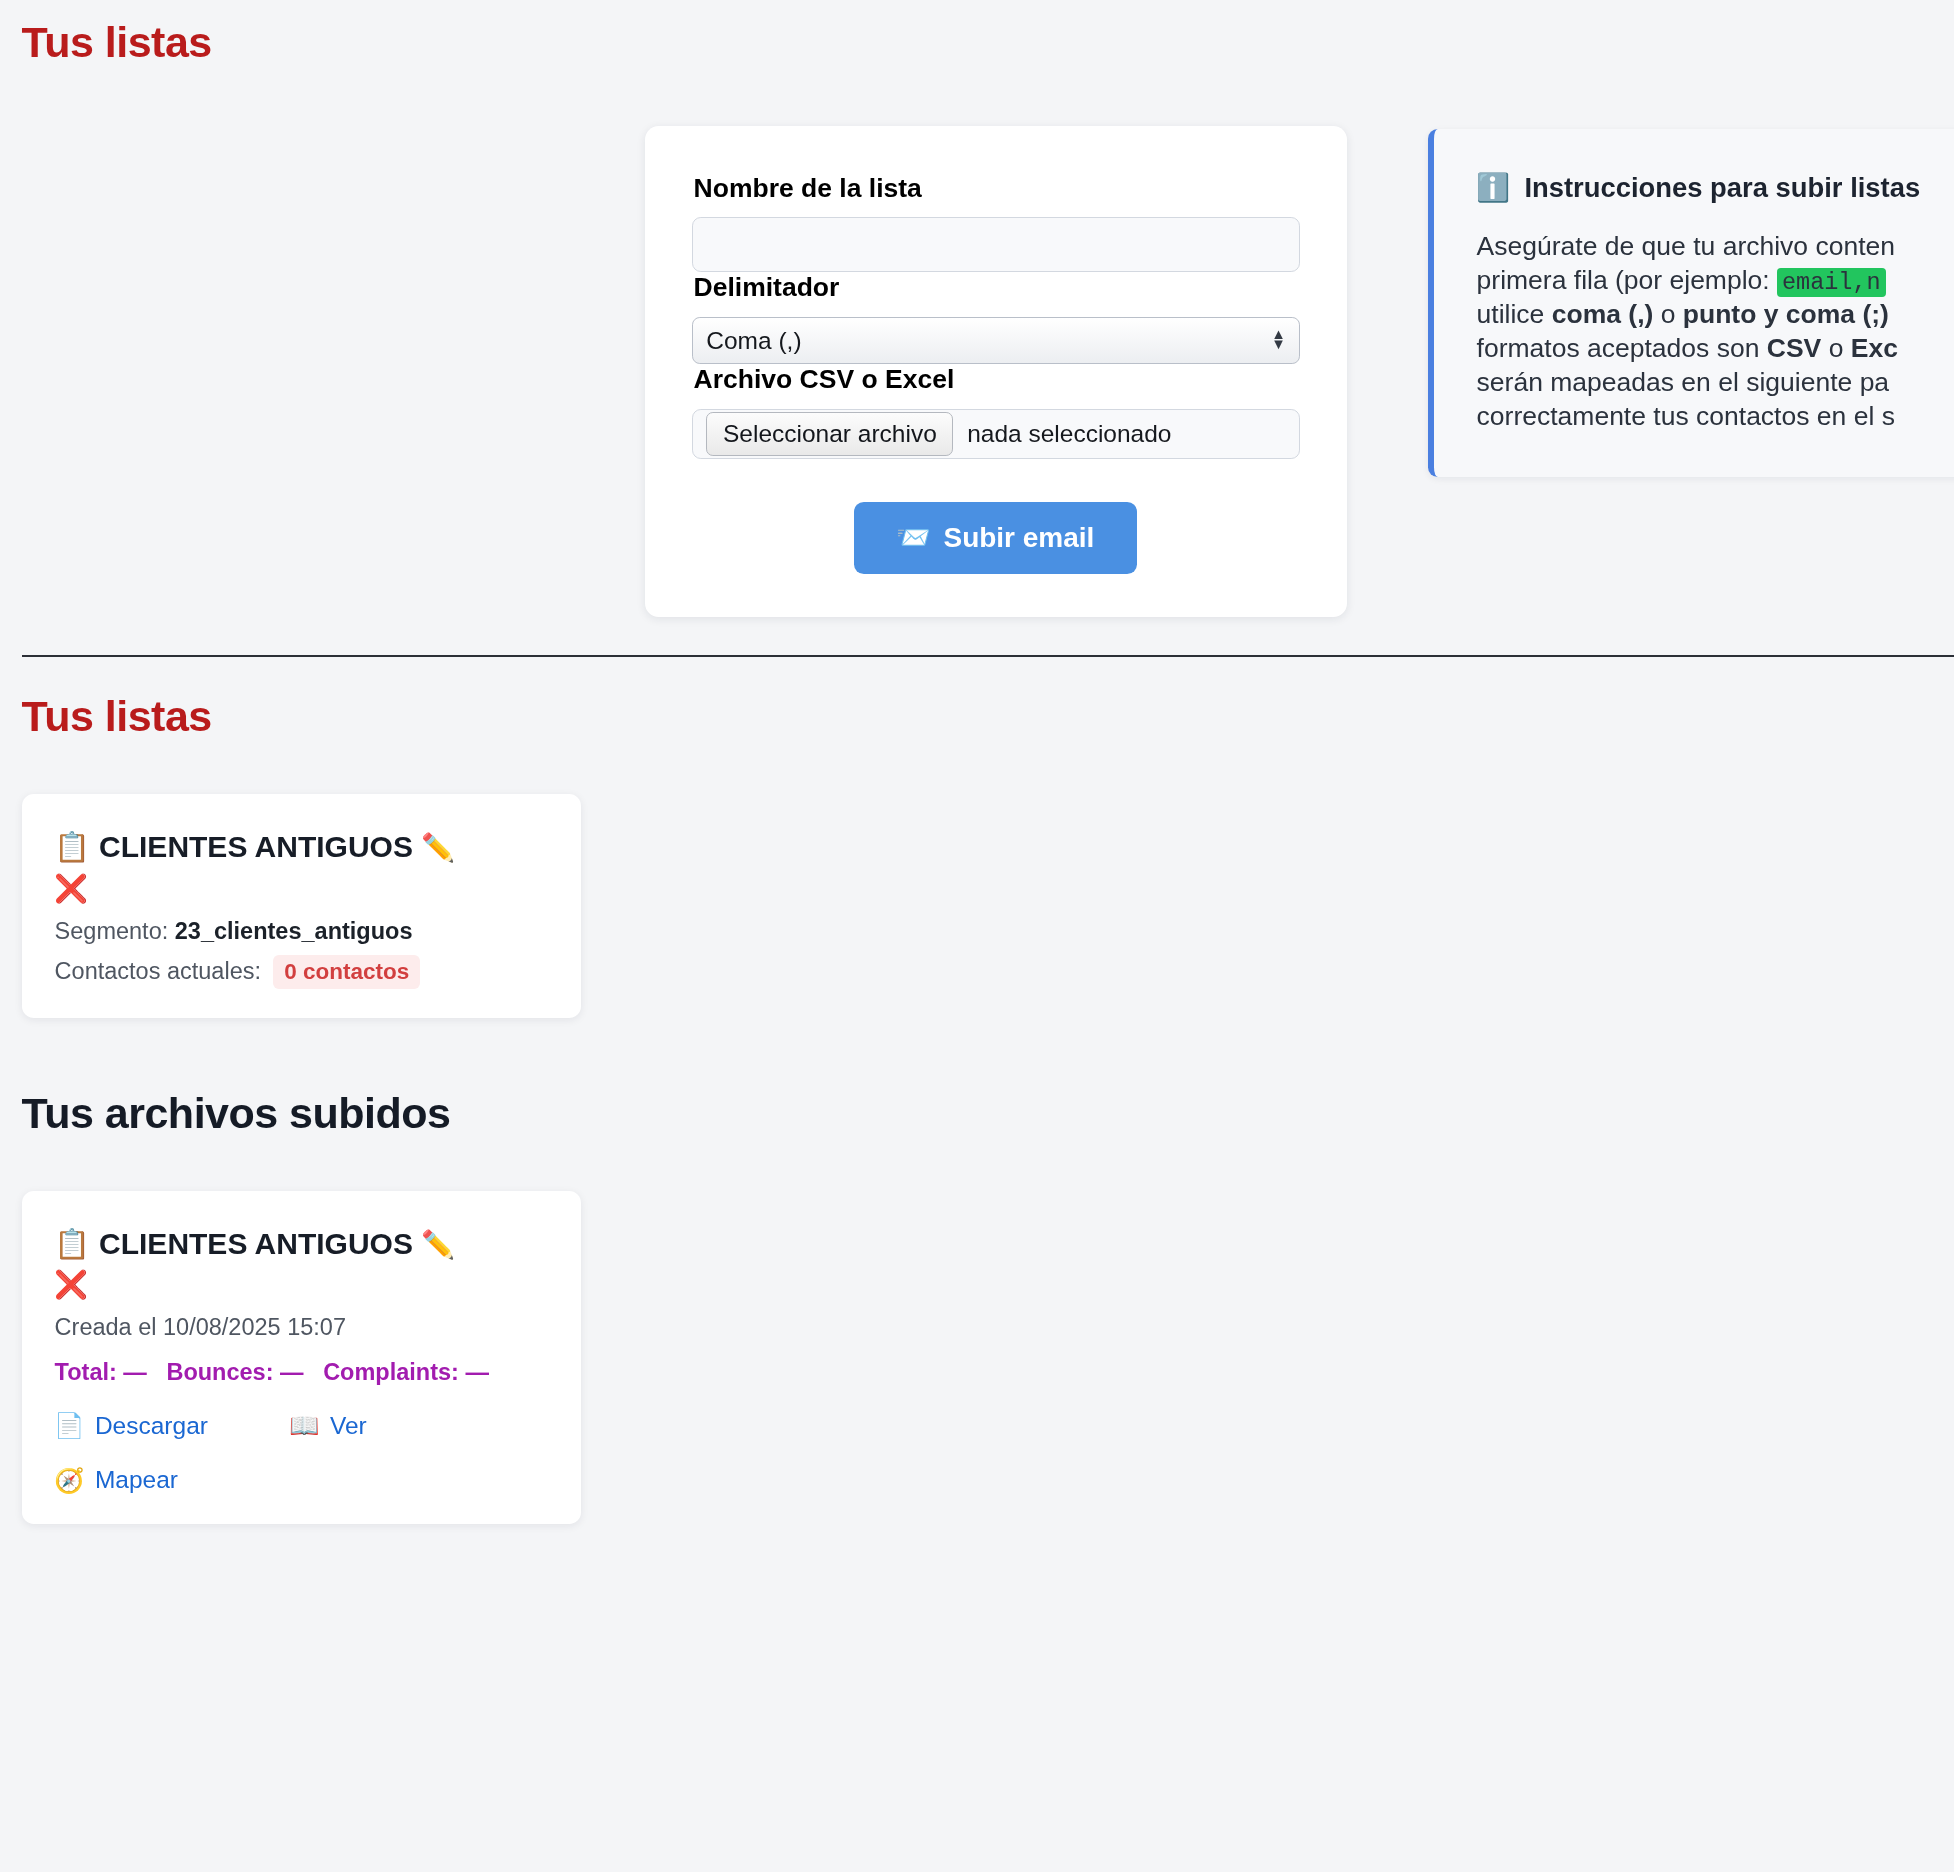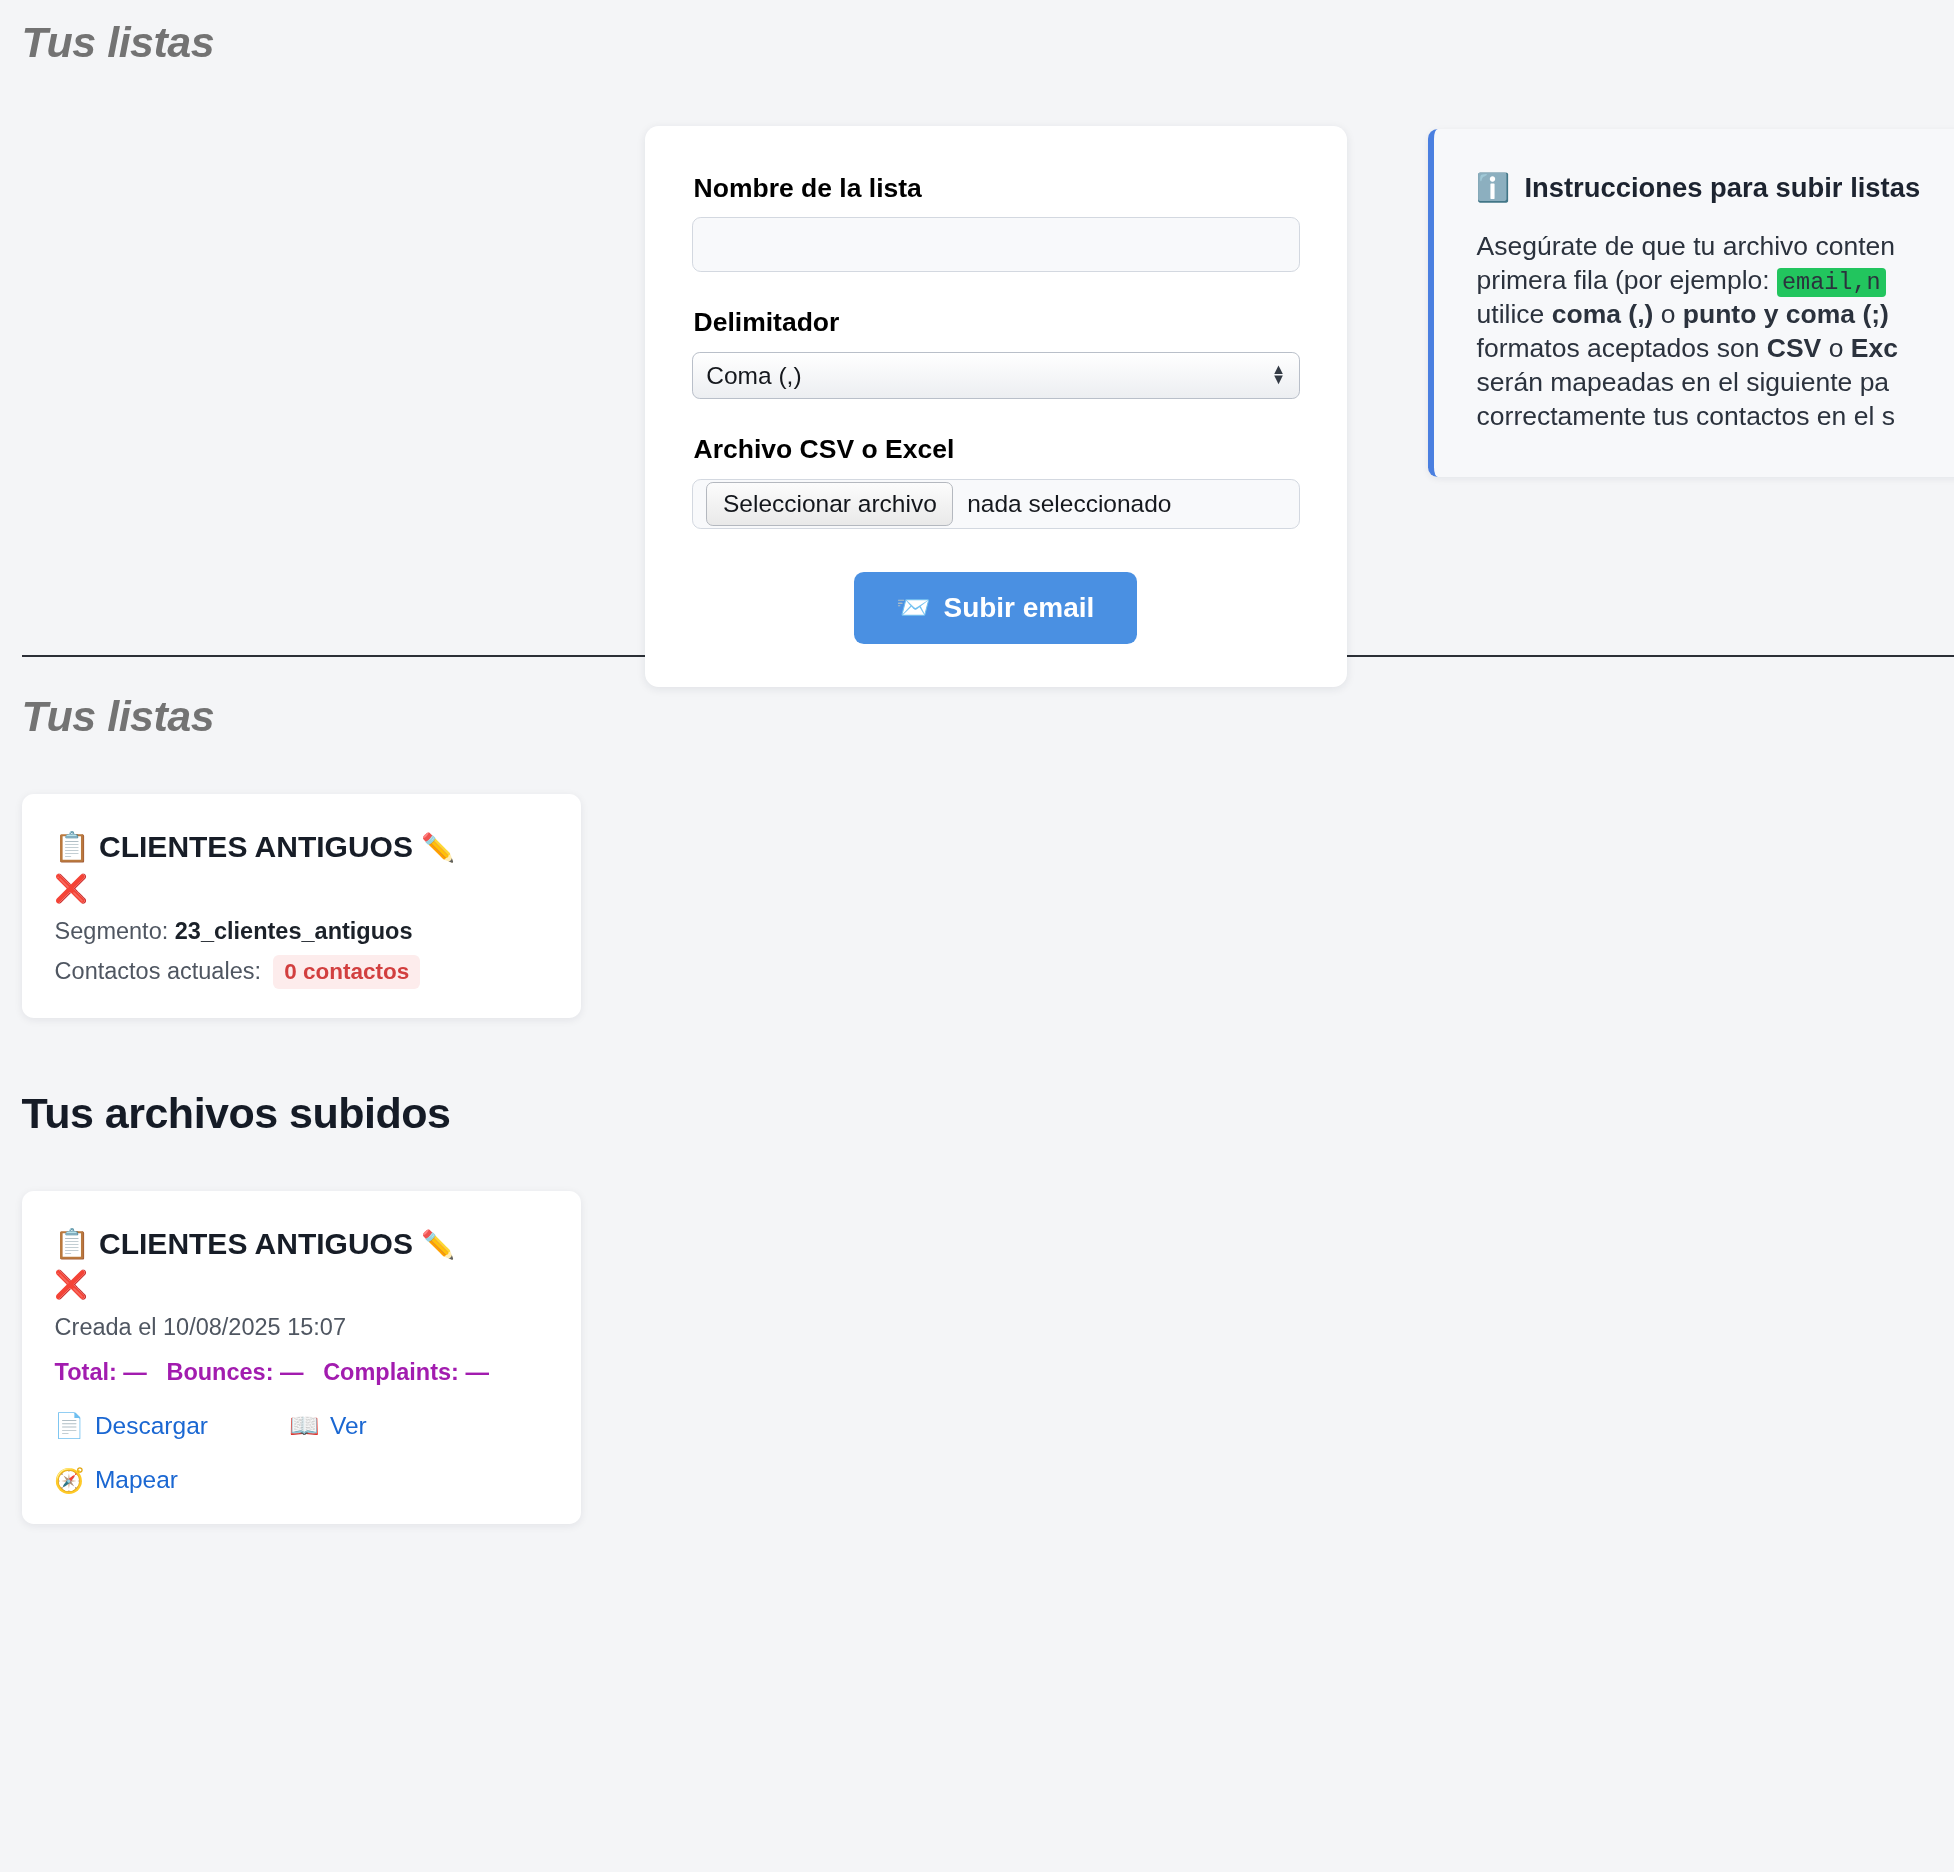--- a/index.html
+++ b/index.html
@@ -17,22 +17,21 @@
     overflow: hidden;
   }
 
   .page { position: relative; width: 1954px; }
 
   h1.section-title {
     font-size: 43px;
     font-weight: bold;
     margin: 0;
     letter-spacing: -0.5px;
-    color: #737373;
-    font-style: italic;
+    color: #b91c1c;
   }
 
   
   .top-area {
     position: relative;
     padding: 17.6px 0 0 21.6px;
   }
 
   .upload-row {
     position: relative;
@@ -50,21 +49,21 @@
     box-shadow: 0 2px 9.8px rgba(20,30,50,0.09);
     padding: 47px 47px 43px 47px;
   }
 
   .field-label {
     font-size: 26.5px;
     font-weight: bold;
     color: #000000;
     margin: 0 0 13.7px 2px;
   }
-  .field-label.second { margin-top: 35px; }
+  .field-label.second { }
 
   .text-input {
     width: 100%;
     height: 55px;
     border: 1px solid #d3d8e0;
     border-radius: 8.8px;
     background: #f8f9fb;
     font-size: 23.5px;
     padding: 0 13.7px;
     font-family: "Liberation Sans", sans-serif;

